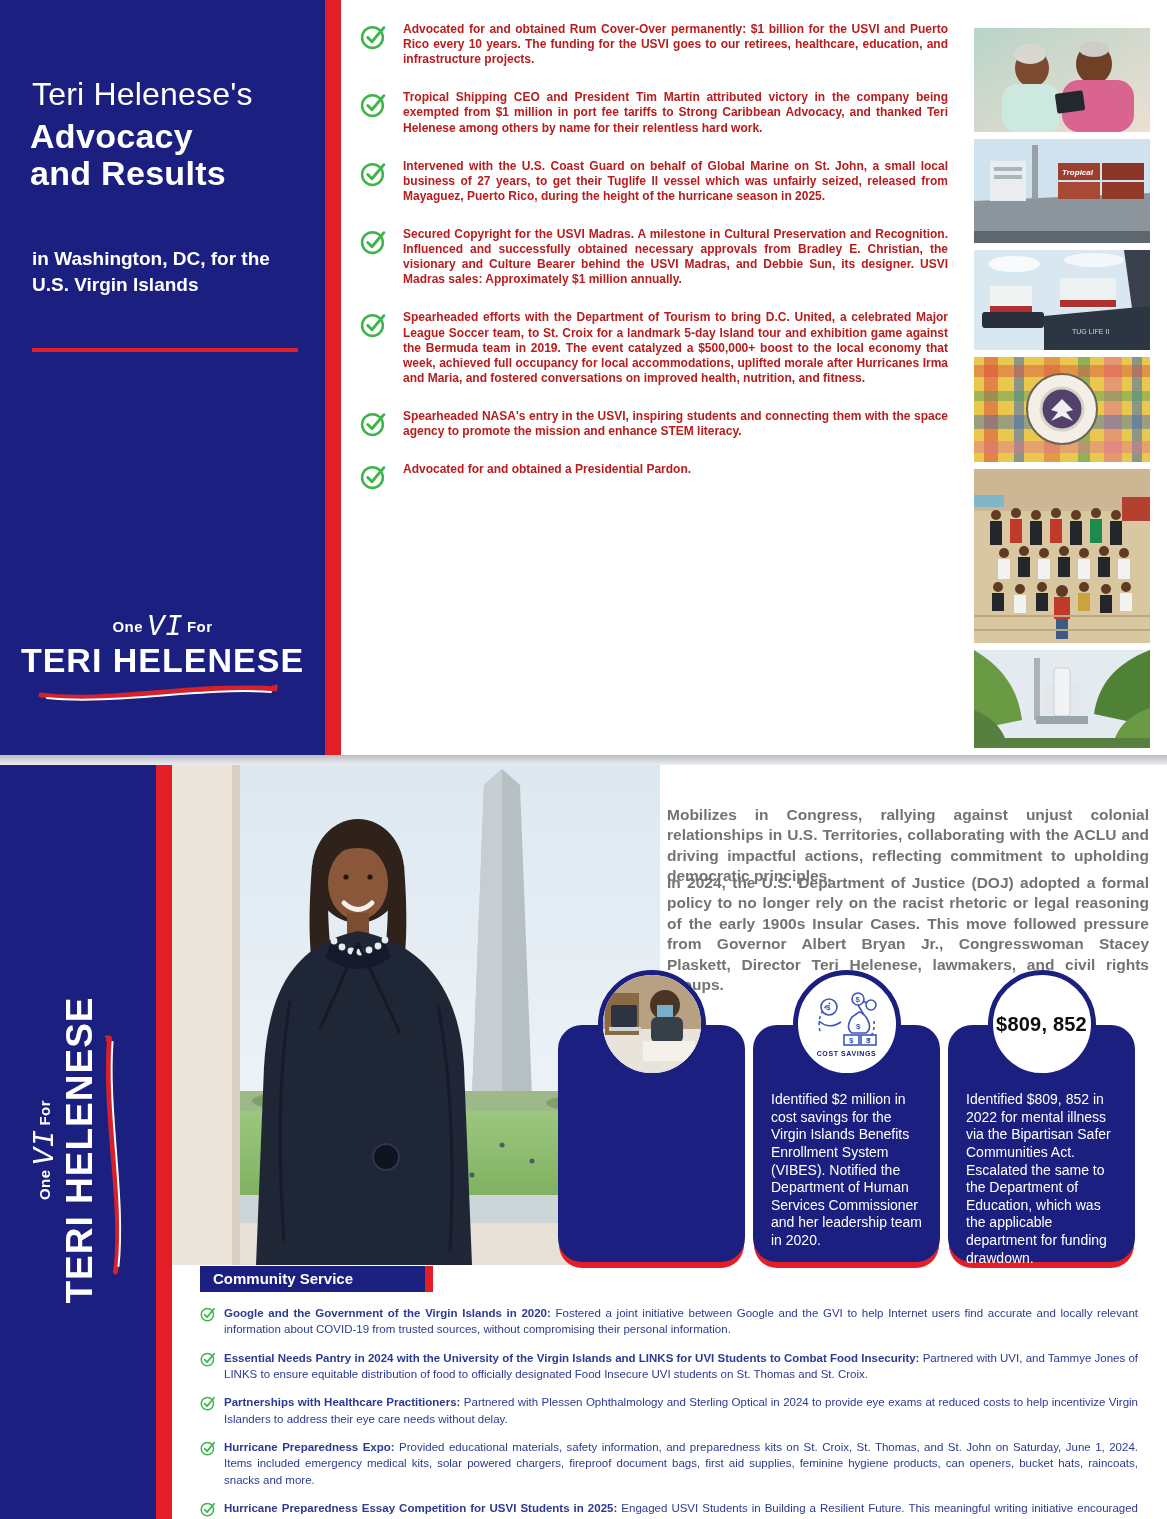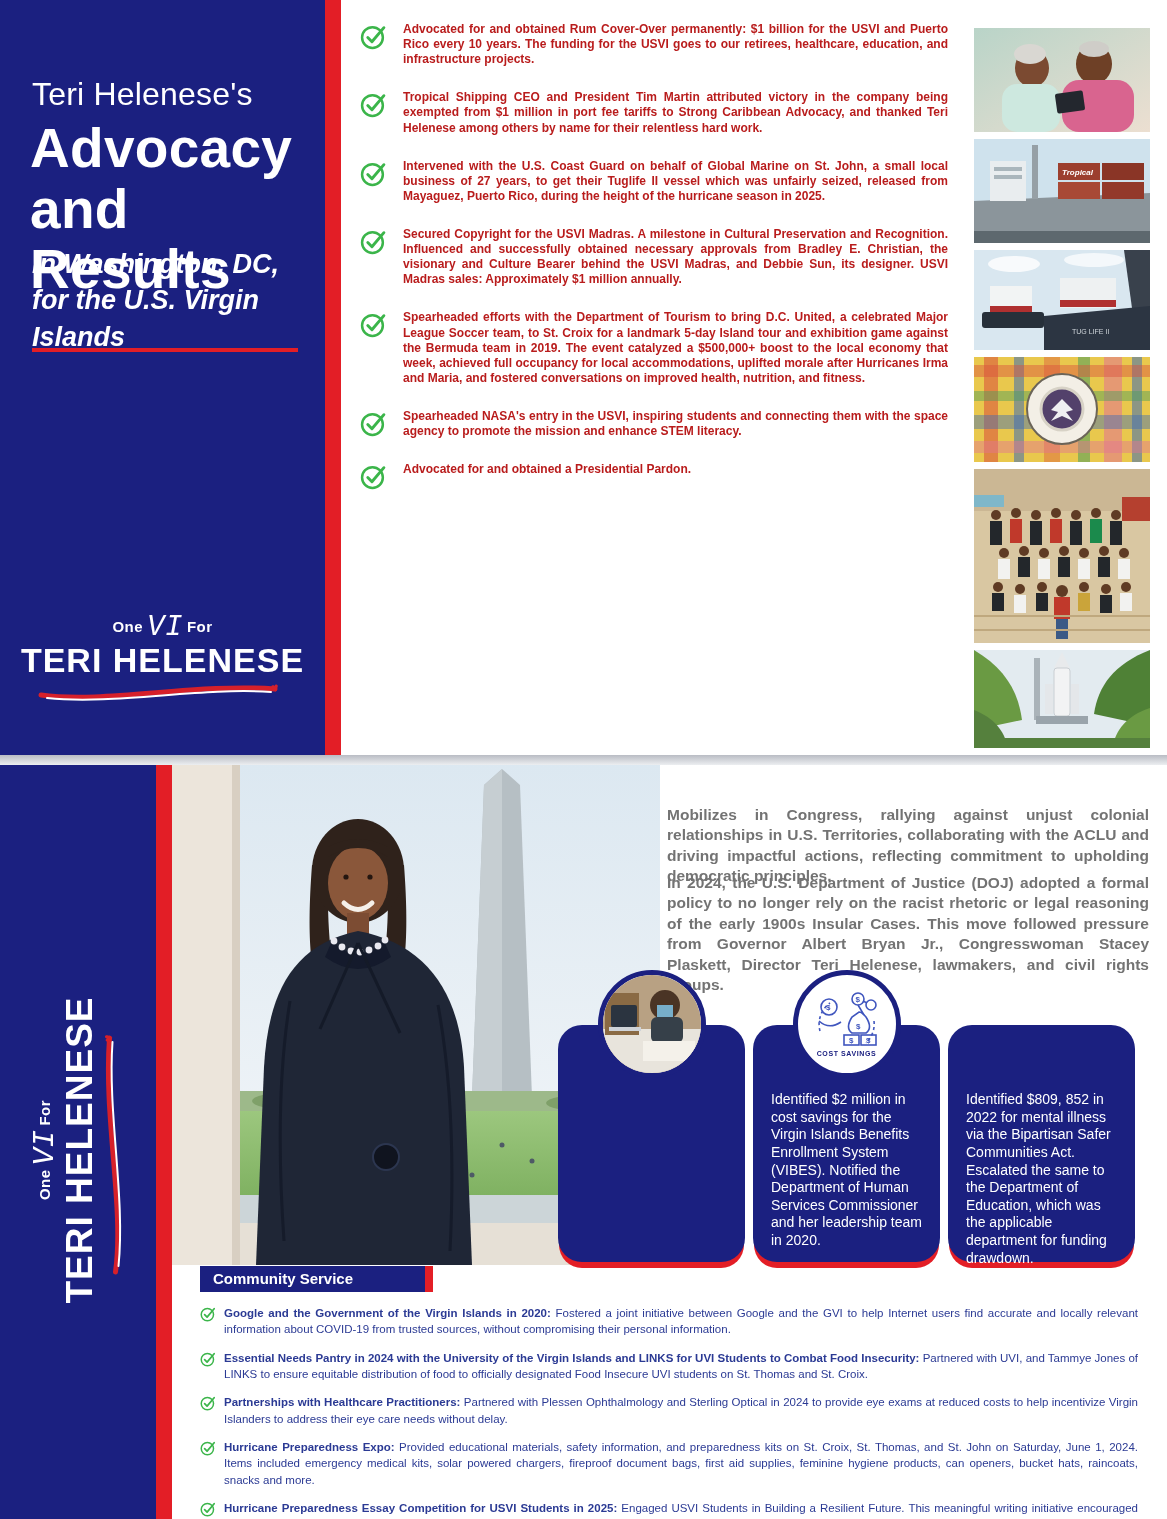--- a/index.html
+++ b/index.html
@@ -4,22 +4,22 @@
 <style>
   html,body{margin:0;padding:0;background:#fff;}
   .page{position:relative;width:1167px;height:1519px;background:#fff;overflow:hidden;
         font-family:"Liberation Sans",sans-serif;}
   
   .top{position:absolute;left:0;top:0;width:1167px;height:755px;background:#fff;}
   .top-sidebar{position:absolute;left:0;top:0;width:325px;height:755px;background:#1b2080;color:#fff;}
   .stripe-v{position:absolute;top:0;width:16px;background:#e31e26;}
   .top .stripe-v{left:325px;height:755px;}
   .sb-intro{position:absolute;left:32px;top:76px;font-size:32px;font-weight:normal;letter-spacing:.2px;}
-  .sb-title{position:absolute;left:30px;top:118px;font-size:55px;font-weight:bold;line-height:1.1;letter-spacing:.3px;}
-  .sb-sub{position:absolute;left:32px;top:246px;font-size:27px;font-weight:bold;line-height:1.35;width:270px;font-style:italic;}
+  .sb-title{position:absolute;left:30px;top:118px;font-size:34px;font-weight:bold;line-height:1.1;letter-spacing:.3px;}
+  .sb-sub{position:absolute;left:32px;top:246px;font-size:19px;font-weight:bold;line-height:1.35;width:270px;}
   .sb-rule{position:absolute;left:32px;top:348px;width:266px;height:4px;background:#e31e26;}
   .logo{position:absolute;left:0;top:608px;width:325px;text-align:center;color:#fff;}
   .logo-top{font-size:15px;font-weight:bold;letter-spacing:.5px;}
   .logo-top .vi{font-family:Liberation Mono, monospace;font-style:italic;font-size:29px;font-weight:normal;
                 position:relative;top:3px;margin:0 4px;}
   .logo-name{font-size:34px;font-weight:bold;letter-spacing:1px;margin-top:0px;}
   .bullets{position:absolute;left:360px;top:22px;width:588px;}
   .bullet{display:flex;gap:16px;margin-bottom:23px;}
   .check{width:27px;height:27px;flex:0 0 27px;margin-top:1px;}
   .bullet-text{margin:0;font-size:12px;font-weight:bold;color:#b91c1c;line-height:1.26;
@@ -401,20 +401,23 @@
               <text x="33" y="52">$</text>
               <text x="50" y="52">$</text>
           </g>
         </svg>
         <div class="circle-label">COST SAVINGS</div>
       </div>
       <div class="card-text">Identified $2 million in cost savings for the Virgin Islands Benefits Enrollment System (VIBES). Notified the Department of Human Services Commissioner and her leadership team in 2020.</div>
     </div>
 
     <div class="card" style="left:948px;">
+      <div class="circle">
+        <div class="circle-amount">$809, 852</div>
+      </div>
       <div class="card-text">Identified $809, 852 in 2022 for mental illness via the Bipartisan Safer Communities Act. Escalated the same to the Department of Education, which was the applicable department for funding drawdown.</div>
     </div>
 
     <div class="csh-badge">Community Service Highlights</div>
 
     <div class="csh-list">
       <div class="csh-item">
         <svg class="check-sm" viewBox="0 0 26 26">
             <circle cx="12" cy="14" r="10" fill="none" stroke="#3bb54a" stroke-width="2.4"></circle>
             <path d="M7.5,14 l4,4 L23,4.5" fill="none" stroke="#3bb54a" stroke-width="2.8" stroke-linecap="round" stroke-linejoin="round"></path>

